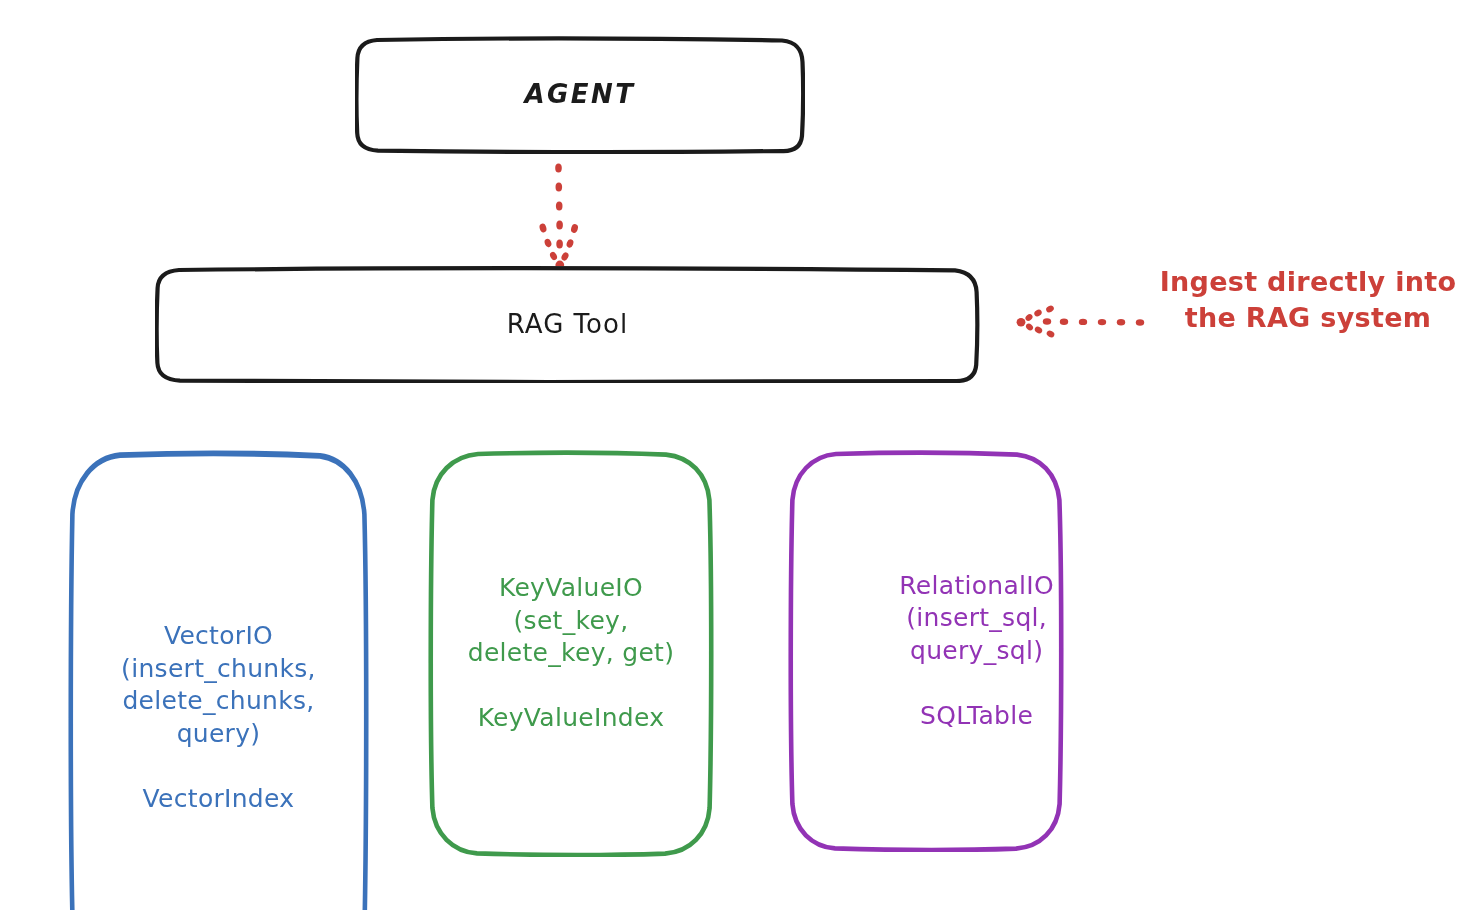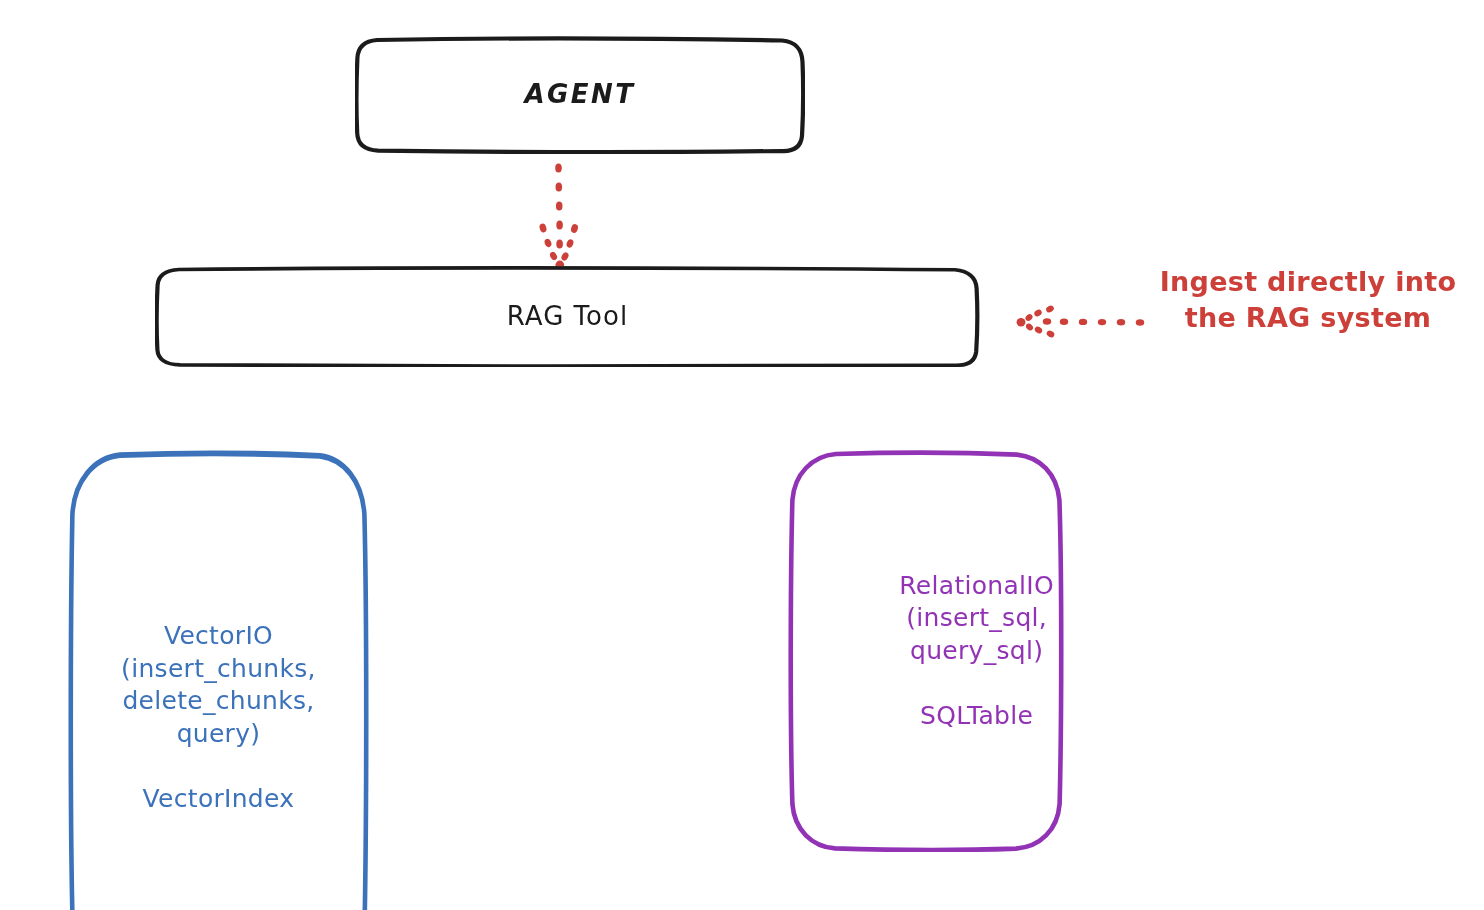--- a/index.html
+++ b/index.html
@@ -55,21 +55,21 @@
   #node-agent .node-label {
     font-size: 26px;
     font-style: italic;
     font-weight: 700;
     letter-spacing: 2.5px;
     color: #1b1b1b;
   }
 
   #node-ragtool {
     left: 155px; top: 266px;
-    width: 825px; height: 101px;
+    width: 825px; height: 117px;
   }
   #node-ragtool .node-label {
     font-size: 26px;
     font-weight: 400;
     letter-spacing: 1px;
     color: #1b1b1b;
   }
 
   
   #node-vectorio   { left: 68px;  top: 450px; width: 301px; height: 535px; }
@@ -184,20 +184,33 @@
                C2,290 2.4,128 4.4,50 C6.4,24 26,6 52,4 Z" fill="#ffffff" stroke="#3b72ba" stroke-width="4.6" stroke-linecap="round" stroke-linejoin="round"></path>
     </svg>
     <span class="node-label">VectorIO
 (insert_chunks,
 delete_chunks,
 query)
 
 VectorIndex</span>
   </div>
 
+  <div class="node" id="node-keyvalueio">
+    <svg class="sketch" viewBox="0 0 286 407" preserveAspectRatio="none">
+      <path d="M50,4 C115,2 190,2.6 238,4.6 C262,7 279,24 281.4,50
+               C284,128 283.6,282 281.6,358 C279.6,384 262,402 237,403.6
+               C180,405.6 105,405.2 49,403.4 C25,401.6 6.6,384 4.4,358
+               C2,282 2.4,126 4.4,50 C6.4,24 25,6 50,4 Z" fill="#ffffff" stroke="#3f9a4c" stroke-width="4.6" stroke-linecap="round" stroke-linejoin="round"></path>
+    </svg>
+    <span class="node-label">KeyValueIO
+(set_key,
+delete_key, get)
+
+KeyValueIndex</span>
+  </div>
 
   <div class="node" id="node-relationalio">
     <svg class="sketch" viewBox="0 0 276 402" preserveAspectRatio="none">
       <path d="M48,4 C110,2 182,2.6 229,4.6 C252,7 269,24 271.4,50
                C274,126 273.6,278 271.6,354 C269.6,380 252,397 228,398.6
                C173,400.6 100,400.2 47,398.4 C24,396.6 6.4,380 4.4,354
                C2,278 2.4,124 4.4,50 C6.4,24 24,6 48,4 Z" fill="#ffffff" stroke="#9233b5" stroke-width="4.6" stroke-linecap="round" stroke-linejoin="round"></path>
     </svg>
     <span class="node-label">RelationalIO
 (insert_sql,

